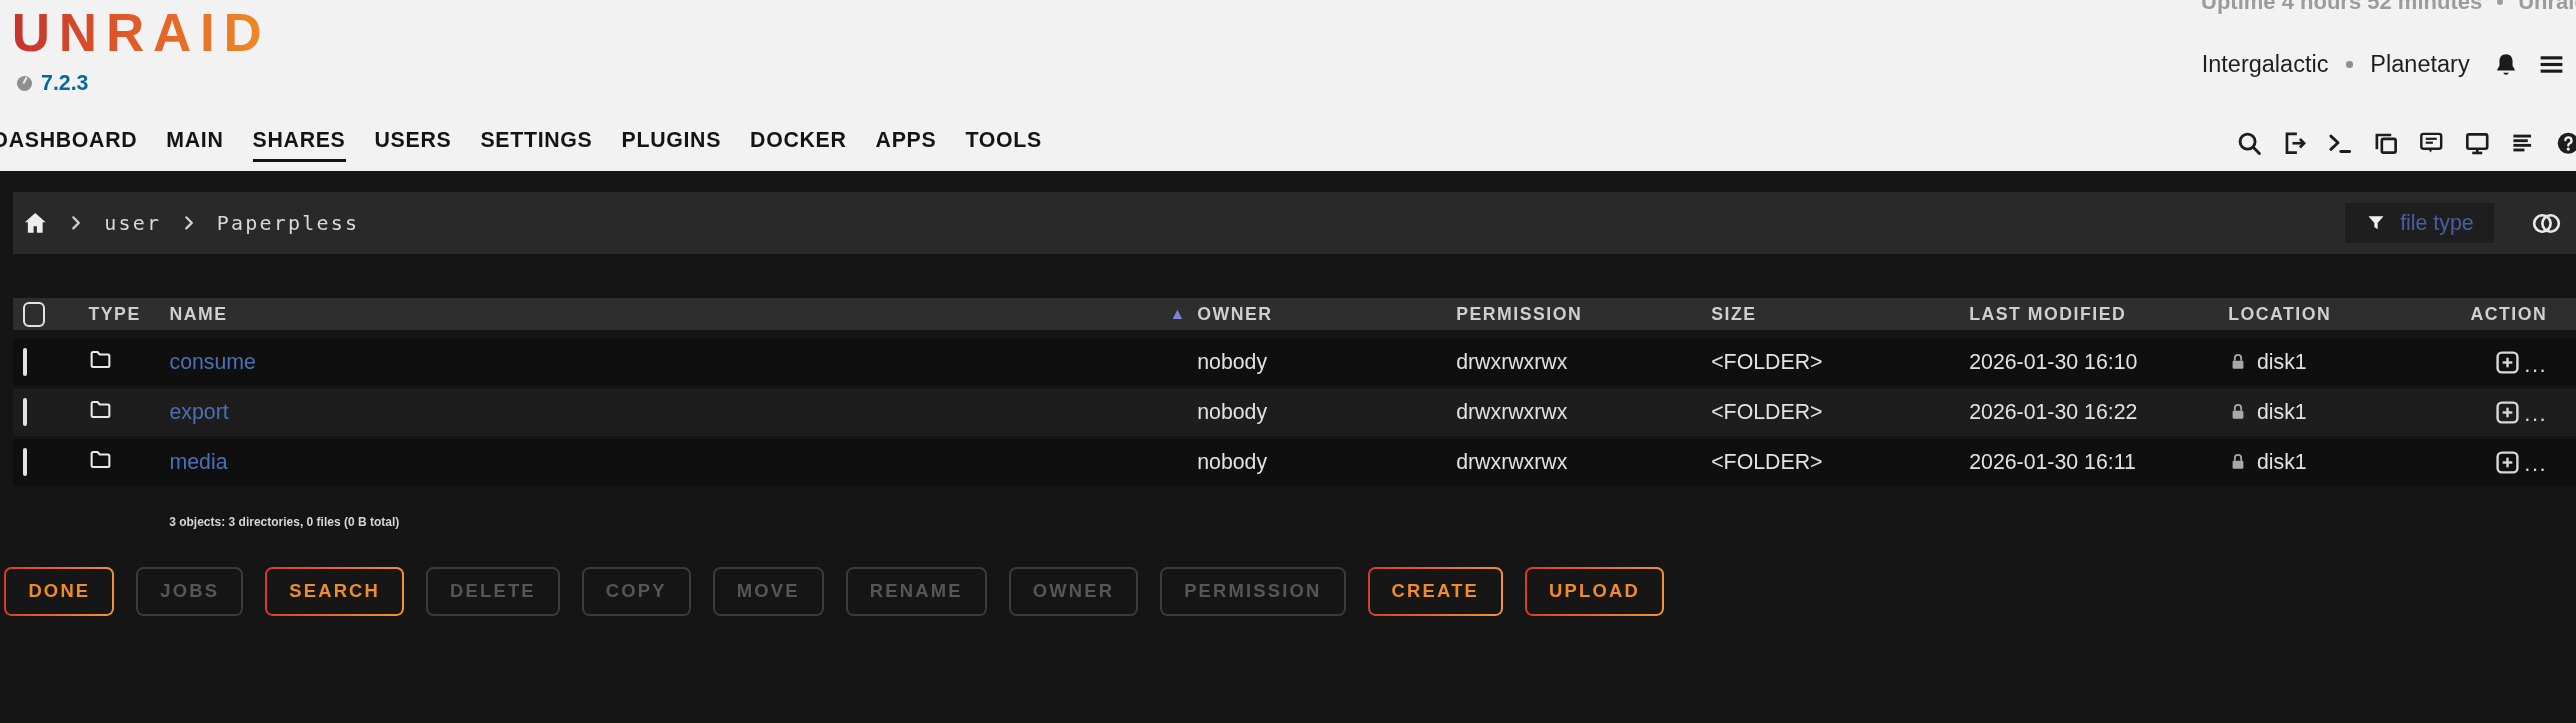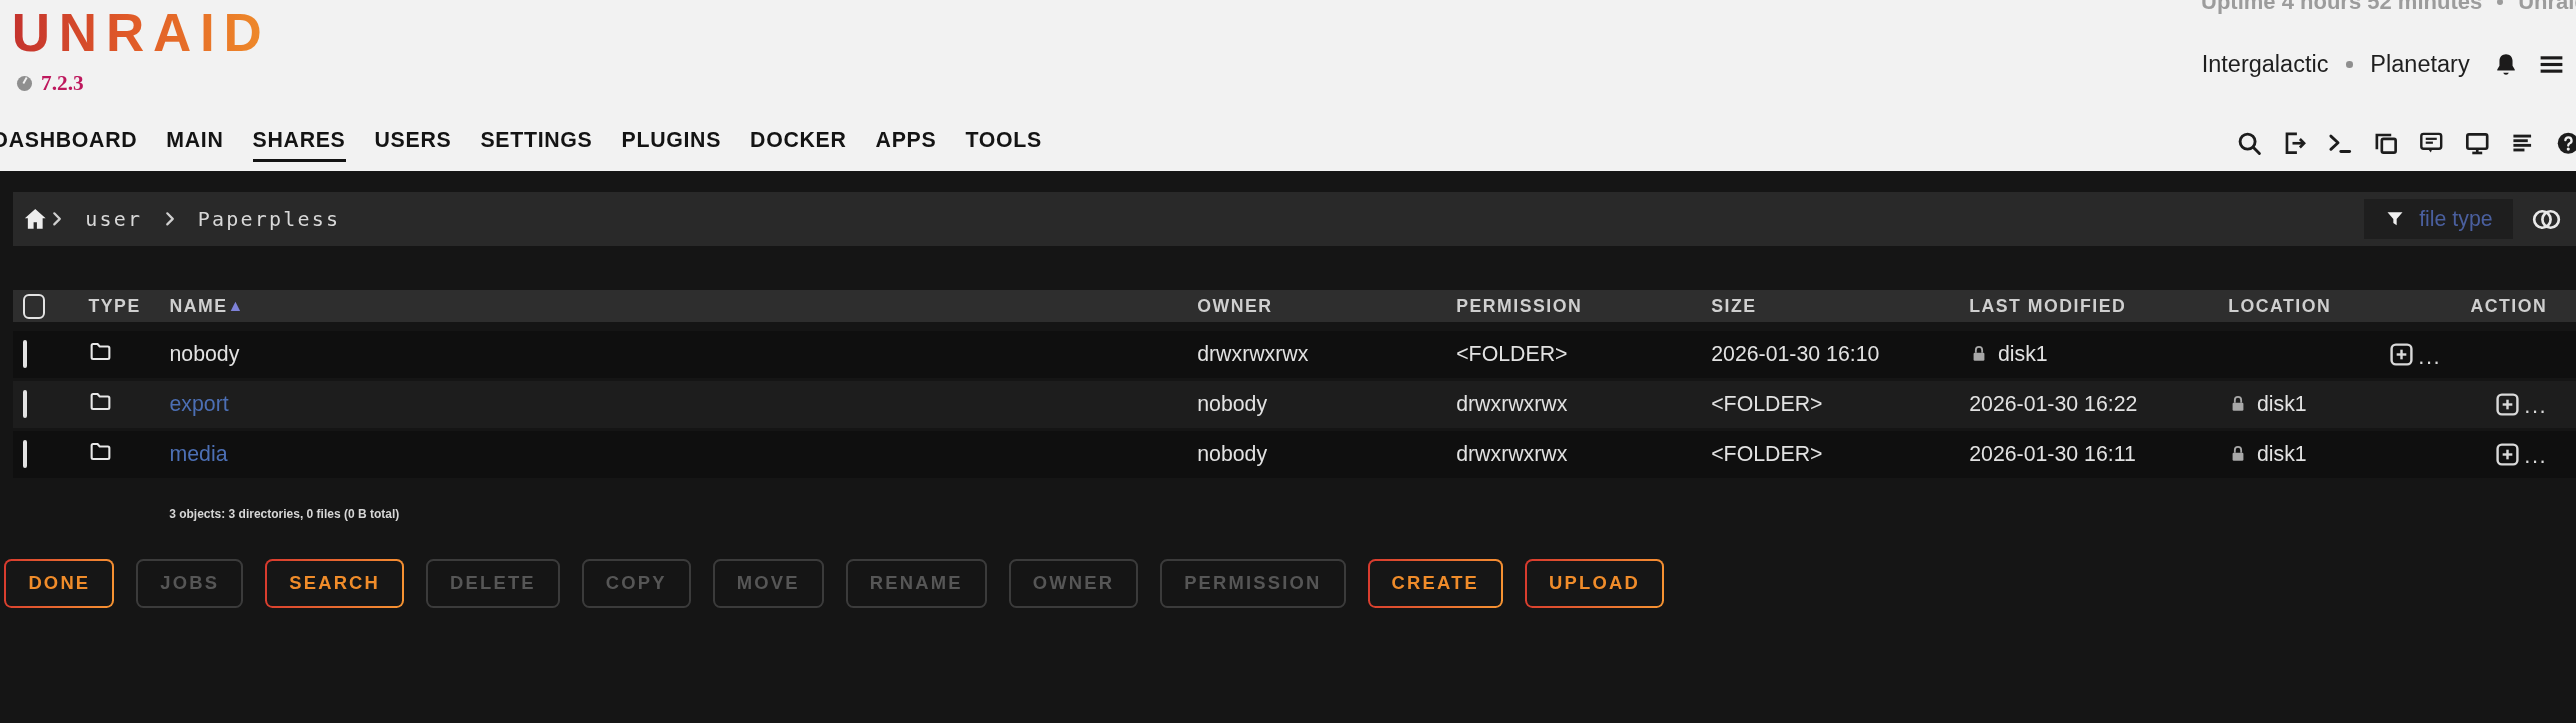--- a/index.html
+++ b/index.html
@@ -13,21 +13,21 @@
 
   
   .topbar{position:relative;height:171px;background:#f2f2f2;}
   .logo{
     position:absolute;left:11.8px;top:1.5px;
     font-size:53px;font-weight:800;letter-spacing:8.8px;
     background:linear-gradient(90deg,#c4332e 0%,#e05a28 45%,#ef8c2a 100%);
     -webkit-background-clip:text;background-clip:text;color:transparent;
   }
   .version{position:absolute;left:14.7px;top:71px;display:flex;align-items:center;gap:7.4px;
-    color:#be185d;font-size:21.3px;font-weight:700;font-family:Liberation Serif, serif;}
+    color:#0369a1;font-size:21.3px;font-weight:700;}
   .version .icon{width:19px;height:19px;color:#8f8f8f;}
   .uptime{position:absolute;left:2201px;top:-11px;white-space:nowrap;display:flex;align-items:center;gap:14.7px;
     color:#9c9c9c;font-size:22px;font-weight:700;}
   .uptime .dot{width:6.6px;height:6.6px;border-radius:50%;background:#9c9c9c;}
   .serverline{position:absolute;top:50px;right:9.6px;display:flex;align-items:center;gap:17.7px;
     color:#1f1f1f;font-size:23.5px;}
   .serverline .dot{width:6.6px;height:6.6px;border-radius:50%;background:#8f8f8f;}
   .serverline .icon{color:#1c1b1b;}
   .bell{width:28px;height:28px;margin-left:4.4px;}
   .burger{width:29px;height:29px;}
@@ -35,38 +35,38 @@
   .nav{position:absolute;left:-7.4px;bottom:8.8px;display:flex;gap:29px;
     font-size:21.3px;font-weight:700;letter-spacing:0.7px;color:#141414;}
   .nav-item{padding-bottom:6.6px;border-bottom:3.7px solid transparent;cursor:pointer;}
   .nav-item.active{border-bottom-color:#141414;}
   .nav-icons{position:absolute;left:2236px;bottom:14.7px;display:flex;gap:19px;color:#1d1d1d;}
   .nav-icons .icon{width:26.5px;height:26.5px;cursor:pointer;}
 
   
   .content{height:552px;background:#151515;}
 
-  .crumbbar{margin-left:13.2px;height:54px;background:#292929;
-    display:flex;align-items:center;padding:0 11.8px 0 8.8px;position:relative;top:21.3px;}
+  .crumbbar{margin-left:13.2px;height:62px;background:#292929;
+    display:flex;align-items:center;gap:19px;padding:0 11.8px 0 8.8px;position:relative;top:21.3px;}
   .crumbbar .home{width:26.5px;height:26.5px;color:#ededed;cursor:pointer;}
   .crumbbar .chev{width:17.7px;height:17.7px;color:#cfcfcf;}
   .crumb-seg{font-family:"DejaVu Sans Mono",monospace;font-size:20px;letter-spacing:2.2px;color:#d8d8d8;}
   .filterbox{margin-left:auto;height:40px;background:#1e1e1e;display:flex;align-items:center;
     gap:14.7px;padding:0 20.6px;cursor:pointer;}
   .filterbox .funnel{width:20px;height:20px;color:#efefef;}
   .filter-label{font-size:21.3px;color:#4a5f9e;}
   .viewtoggle{width:35px;height:29px;color:#e8e8e8;margin-left:16px;cursor:pointer;}
 
   .tbl{margin-left:13.2px;margin-top:65px;width:2563px;}
   .trow{display:grid;
     grid-template-columns:65px 81px minmax(0,1fr) 259px 255px 258px 259px 213px 106px;
     align-items:center;padding:0 29px 0 10.3px;}
   .thead{height:32px;background:#2e2e2e;color:#cfcfcf;font-size:17.7px;font-weight:700;
     letter-spacing:1.5px;margin-bottom:8.8px;}
-  .thead .namewrap{display:flex;align-items:center;padding-right:10.3px;}
+  .thead .namewrap{display:flex;justify-content:space-between;align-items:center;padding-right:10.3px;}
   .sortglyph{font-size:16px;color:#7e82d8;}
   .cb{width:22px;height:25px;border:2.2px solid #e3e3e3;border-radius:5.9px;cursor:pointer;box-sizing:border-box;}
   .row{height:47px;font-size:21.3px;color:#e2e2e2;margin-bottom:2.9px;}
   .row.r-parent{background:#161616;height:46px;}
   .row.r-dark{background:#0f0f0f;}
   .row.r-light{background:#1d1d1d;}
   .row .icon.ftype{width:25px;height:25px;color:#e8e8e8;}
   .row .link{color:#4c6fb4;font-size:21.3px;cursor:pointer;text-decoration:none;}
   .loccell{display:flex;align-items:center;gap:8.8px;}
   .loccell .icon{width:20px;height:20px;color:#a8a8a8;}
@@ -243,20 +243,21 @@
         <div>LAST MODIFIED</div>
         <div>LOCATION</div>
         <div style="text-align: right;">ACTION</div>
       </div>
     <div id="tbody">
         <div class="trow row r-dark">
           <div><span class="cb"></span></div>
           <div><span class="icon ftype"><svg viewBox="0 0 24 24">
                 <path d="M3.5 6.2c0-.8.6-1.4 1.4-1.4h4.3l2 2.4h7.9c.8 0 1.4.6 1.4 1.4v9.2c0 .8-.6 1.4-1.4 1.4H4.9c-.8 0-1.4-.6-1.4-1.4z" fill="none" stroke="currentColor" stroke-width="2"></path>
               </svg></span></div>
+          <div><span class="link">consume</span></div>
           <div>nobody</div>
           <div>drwxrwxrwx</div>
           <div>&lt;FOLDER&gt;</div>
           <div>2026-01-30 16:10</div>
           <div class="loccell">
             <span class="icon">
               <svg viewBox="0 0 24 24">
                 <rect x="5.5" y="10.5" width="13" height="9.5" rx="1.5" fill="currentColor"></rect>
                 <path d="M8.2 10.5V7.3a3.8 3.8 0 0 1 7.6 0v3.2" fill="none" stroke="currentColor" stroke-width="2.2"></path>
               </svg>

